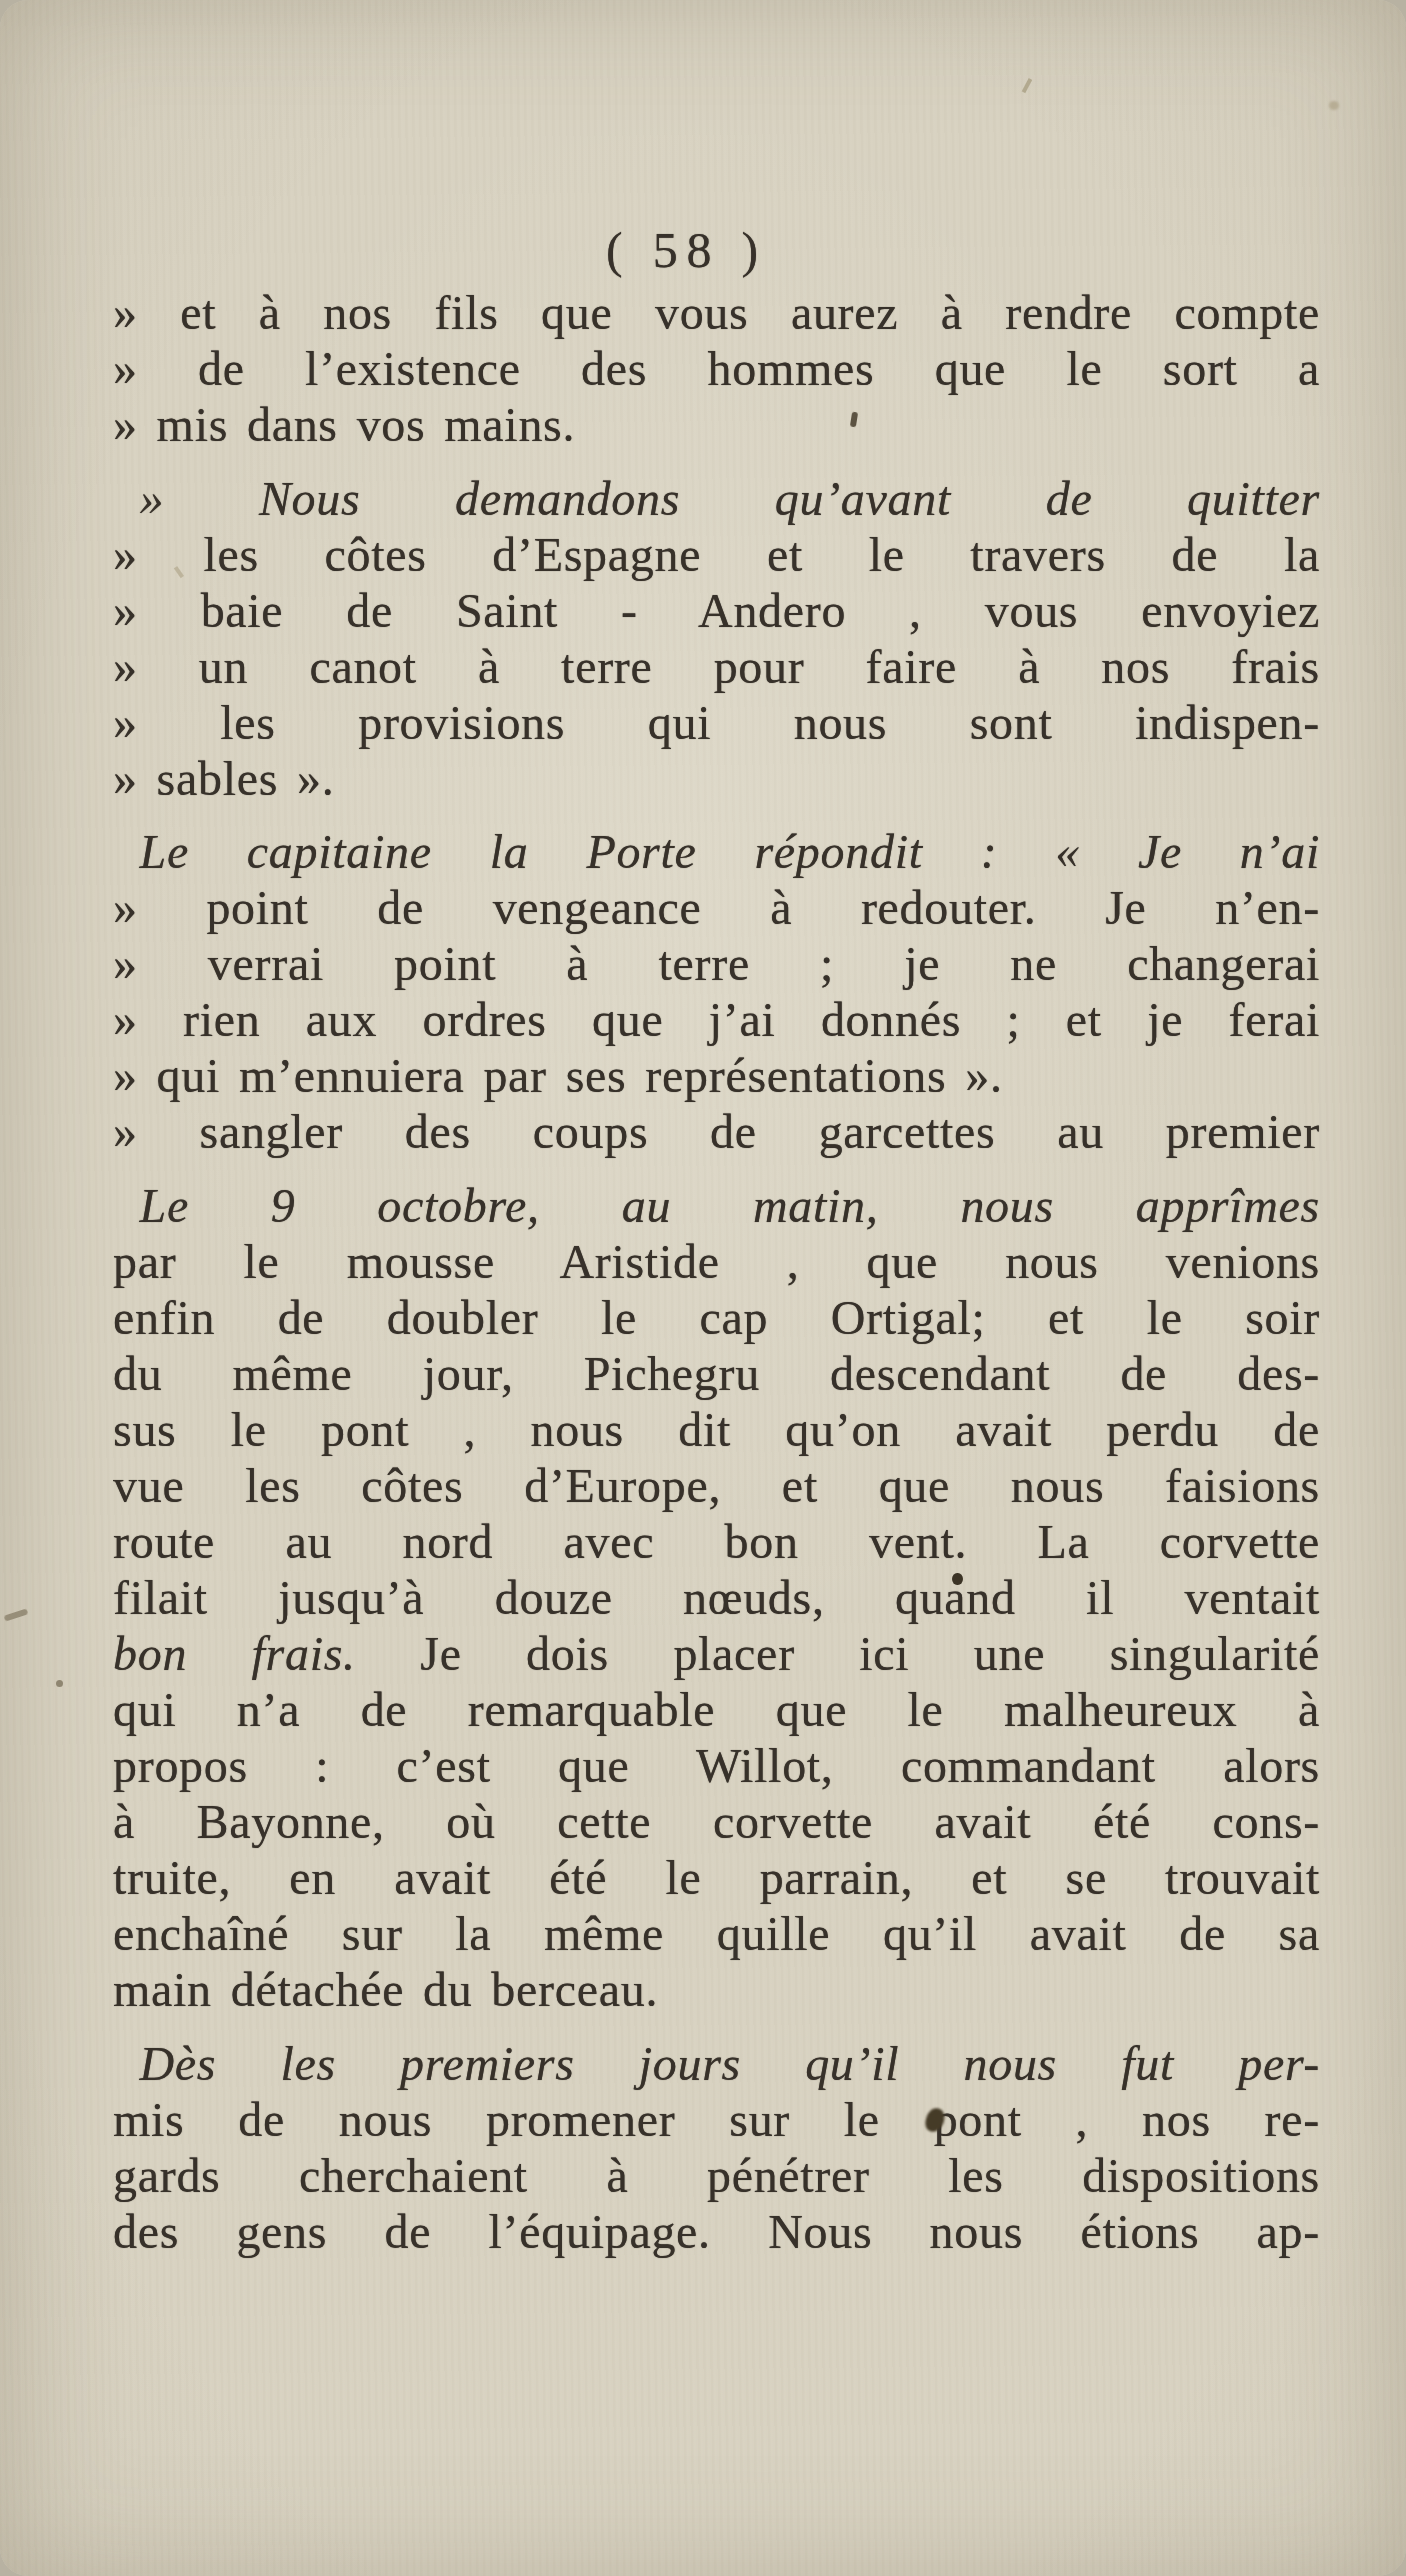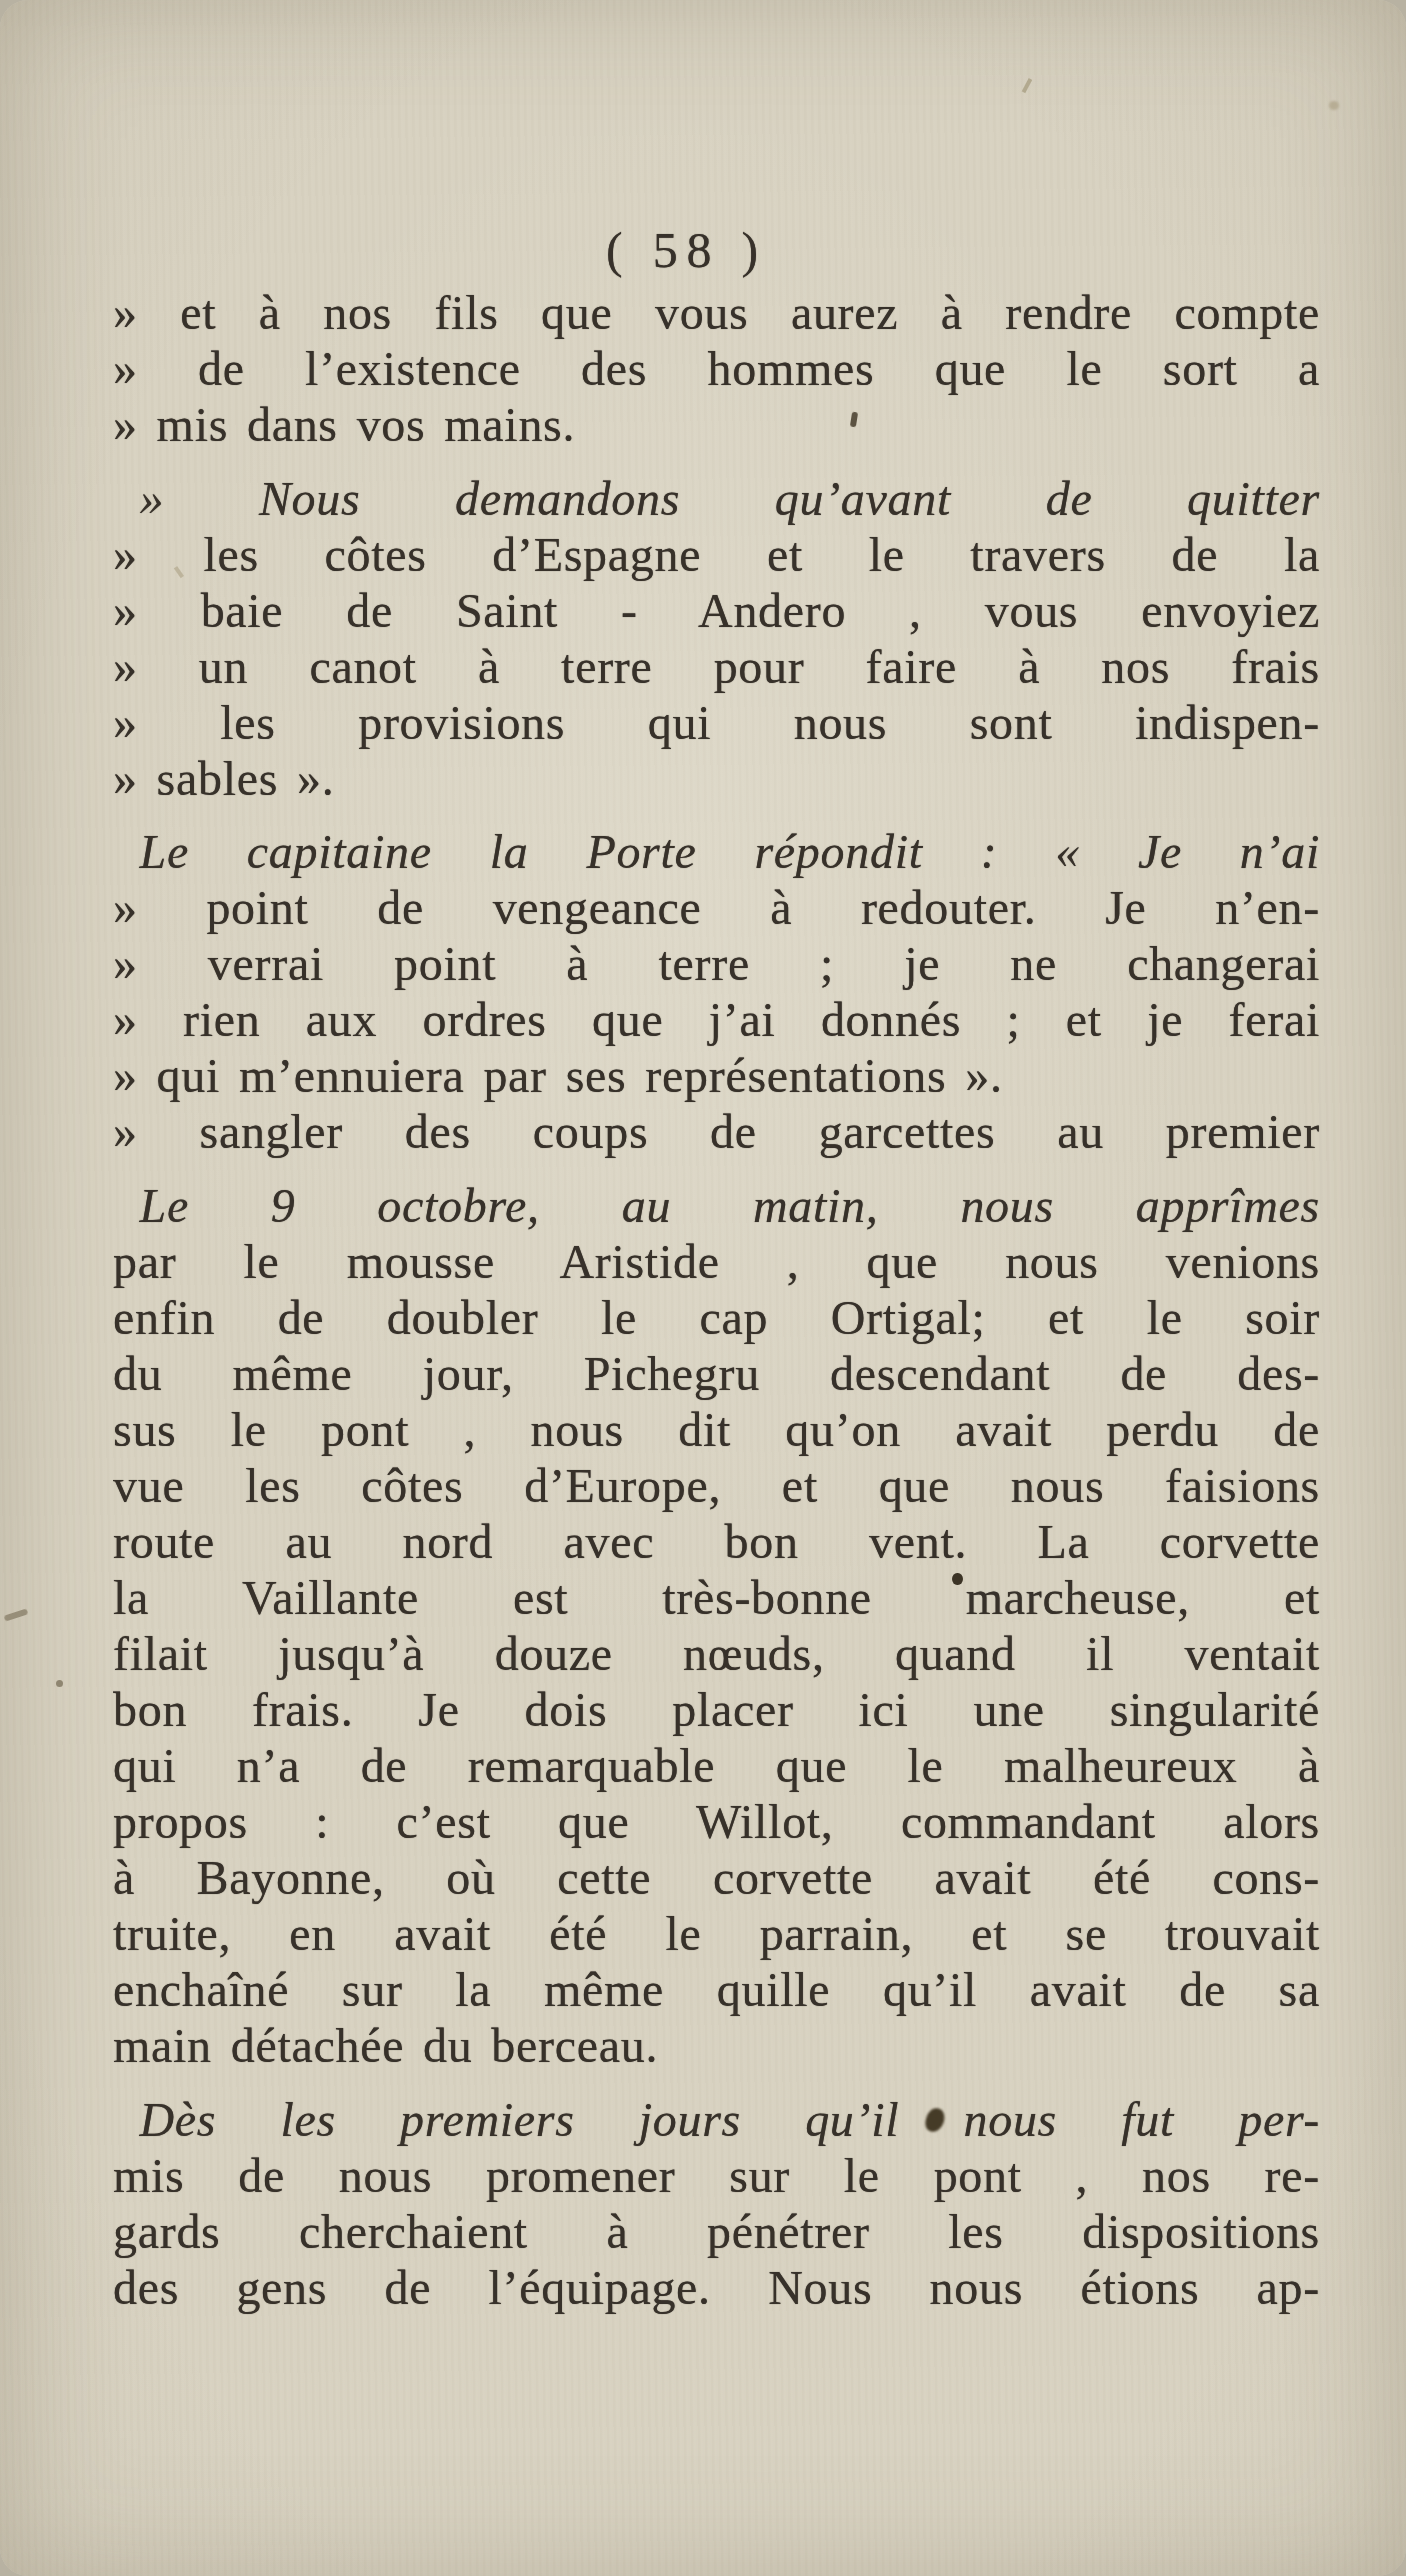--- a/index.html
+++ b/index.html
@@ -61,21 +61,21 @@
     display: inline-block;
     width: 100%;
     height: 0;
     vertical-align: top;
   }
   .line.para {
     margin-top: 17.7px;
     text-indent: 26.5px;
     font-style: italic;
   }
-  .em { }
+  .em { font-style: italic; }
 
   
   .speck { position: absolute; pointer-events: none; }
   .s-blot     { left: 926px; top: 2108px; width: 17.7px; height: 24px; background: #453b27; border-radius: 55% 45% 60% 40%; filter: blur(0.9px); transform: rotate(12deg); }
   .s-march    { left: 952px; top: 1573px; width: 10.6px; height: 12.4px; background: #3c3426; border-radius: 50%; filter: blur(0.5px); }
   .s-dash     { left: 3.5px;    top: 1612px; width: 24px; height: 6.2px;  background: #978e79; border-radius: 3.5px; transform: rotate(-18deg); filter: blur(0.5px); }
   .s-dot      { left: 56px;   top: 1680px; width: 7px;  height: 7px;  background: #8f8671; border-radius: 50%; filter: blur(0.4px); }
   .s-apos     { left: 851px;  top: 412px;  width: 6.2px;  height: 15px; background: #5c5342; border-radius: 2.7px; transform: rotate(9deg); filter: blur(0.4px); }
   .s-fiber1   { left: 1025px; top: 78px;   width: 3.5px;  height: 15px; background: #b2a98f; transform: rotate(28deg); filter: blur(0.4px); }
   .s-fiber2   { left: 1329px; top: 101px;  width: 9.7px; height: 8.8px; background: #b7ad95; border-radius: 50%; filter: blur(0.9px); }
@@ -103,21 +103,20 @@
       <div class="line full">» rien aux ordres que j’ai donnés ; et je ferai</div>
       <div class="line">» qui m’ennuiera par ses représentations ».</div>
       <div class="line full">» sangler des coups de garcettes au premier</div>
       <div class="line full para">Le 9 octobre, au matin, nous apprîmes</div>
       <div class="line full">par le mousse Aristide , que nous venions</div>
       <div class="line full">enfin de doubler le cap Ortigal; et le soir</div>
       <div class="line full">du même jour, Pichegru descendant de des-</div>
       <div class="line full">sus le pont , nous dit qu’on avait perdu de</div>
       <div class="line full">vue les côtes d’Europe, et que nous faisions</div>
       <div class="line full">route au nord avec bon vent. La corvette</div>
-      <div class="line full">la Vaillante est très-bonne marcheuse, et</div>
       <div class="line full">filait jusqu’à douze nœuds, quand il ventait</div>
       <div class="line full"><span class="em">bon frais.</span><span class=""> Je dois placer ici une singularité</span></div>
       <div class="line full">qui n’a de remarquable que le malheureux à</div>
       <div class="line full">propos : c’est que Willot, commandant alors</div>
       <div class="line full">à Bayonne, où cette corvette avait été cons-</div>
       <div class="line full">truite, en avait été le parrain, et se trouvait</div>
       <div class="line full">enchaîné sur la même quille qu’il avait de sa</div>
       <div class="line">main détachée du berceau.</div>
       <div class="line full para">Dès les premiers jours qu’il nous fut per-</div>
       <div class="line full">mis de nous promener sur le pont , nos re-</div>

